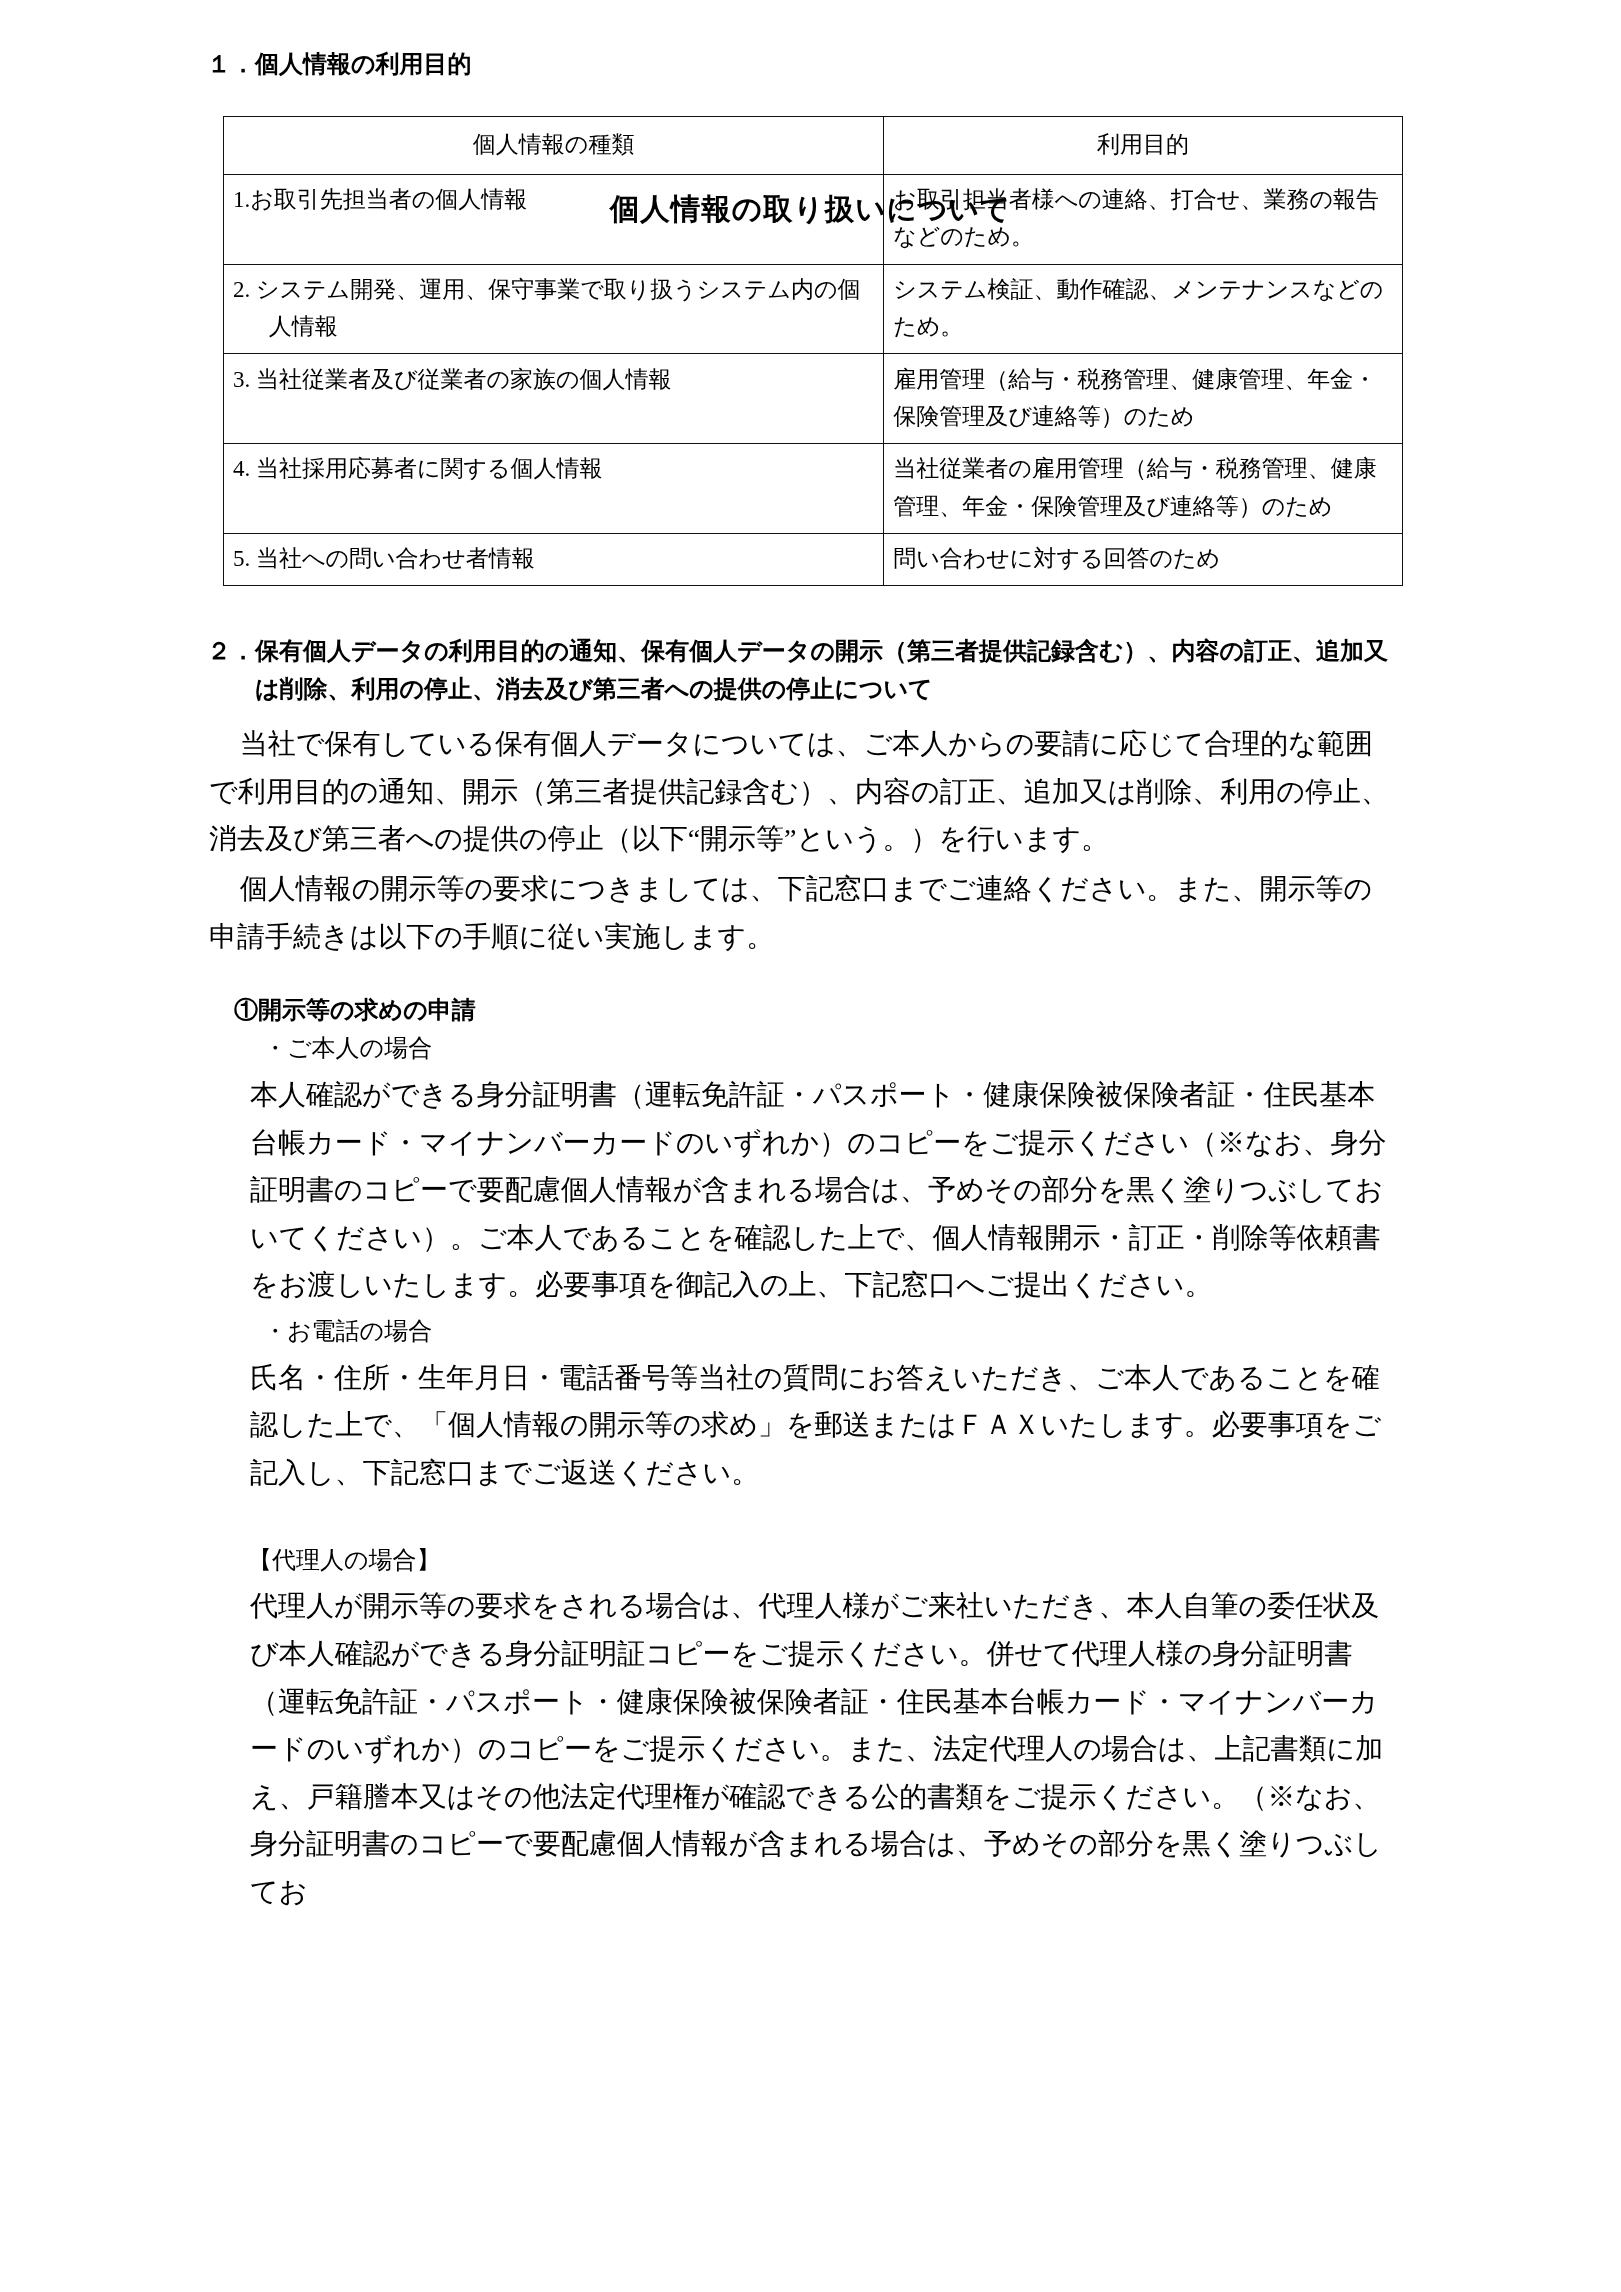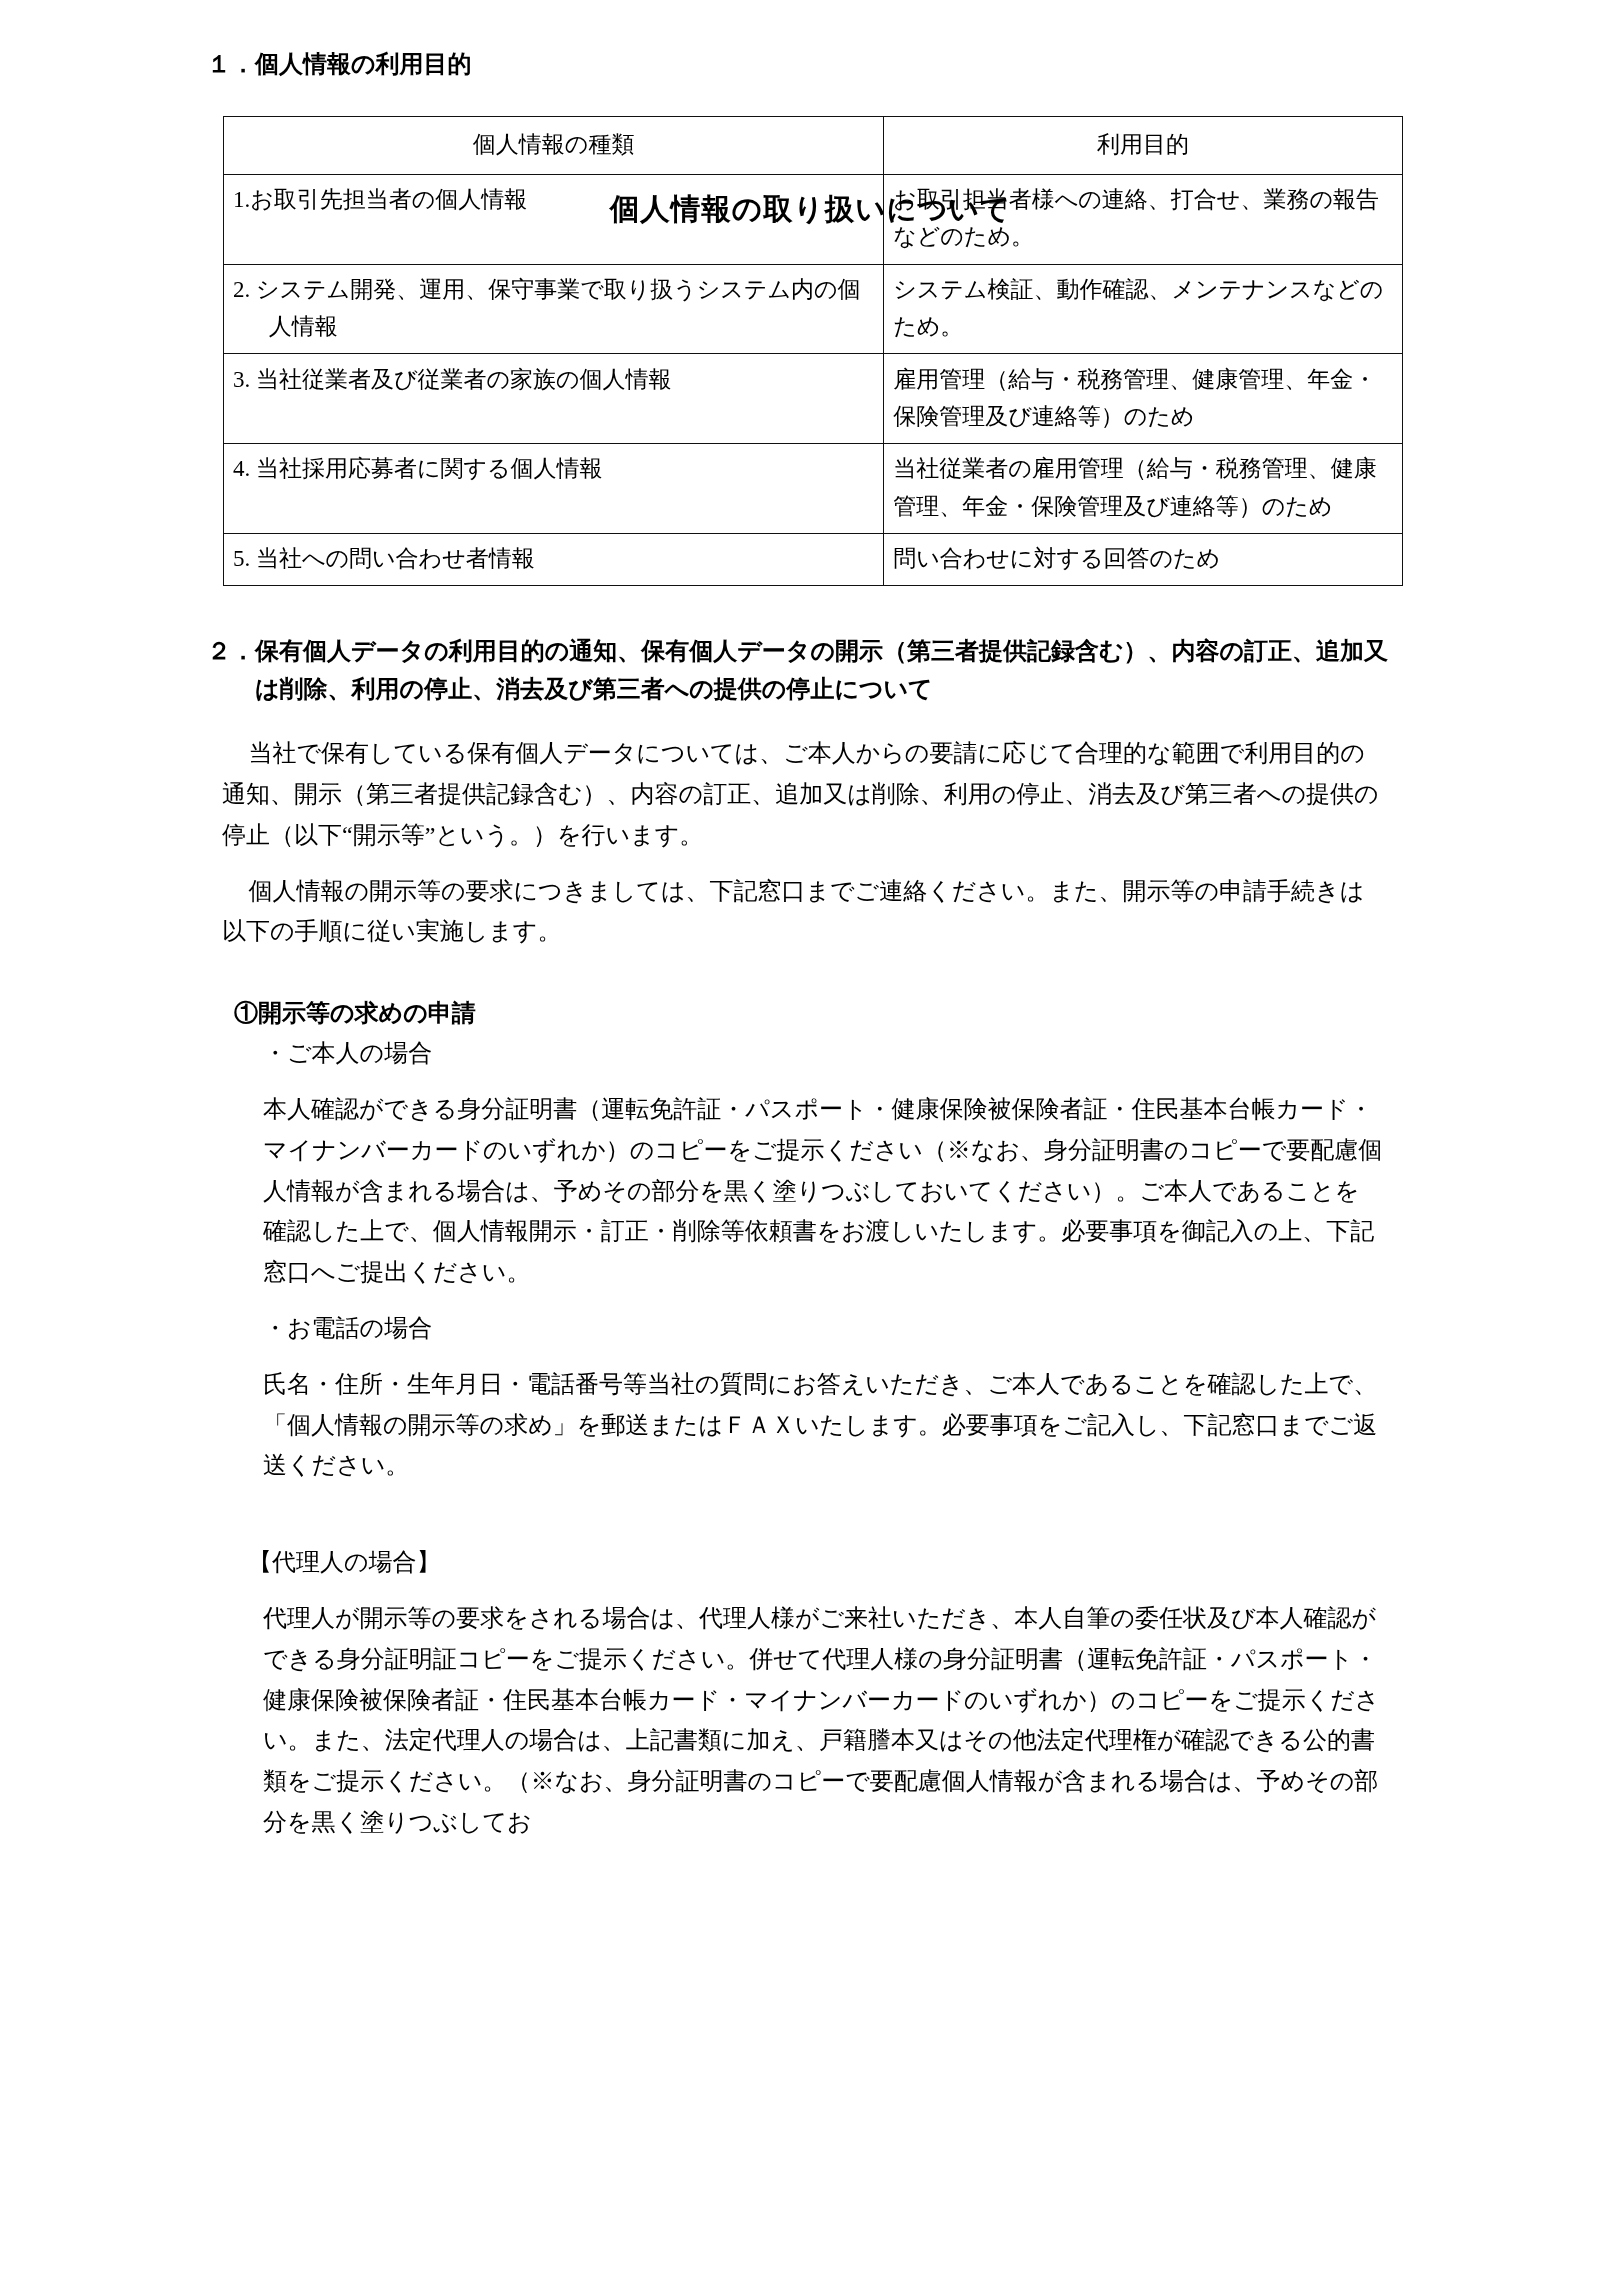--- a/index.html
+++ b/index.html
@@ -65,21 +65,21 @@
     white-space: nowrap;
   }
   .sec2-body {
     font-family: "DejaVu Sans", "Liberation Sans", sans-serif;
     font-weight: bold;
     font-size: 24px;
     line-height: 1.58;
     flex: 1 1 auto;
   }
   .circ-heading {
-    font-family: Liberation Mono, monospace;
+    font-family: Liberation Sans, sans-serif;
     font-weight: bold;
     font-size: 24px;
     line-height: 1.5;
     margin: 0;
     padding-top: 30px;
     padding-left: 27px;
   }
 
   
   .info-table {
@@ -107,23 +107,23 @@
   .col-purpose { width: 44%; }
   .cell-hang {
     display: block;
     padding-left: 1.55em;
     text-indent: -1.55em;
   }
   .cell-plain { display: block; }
 
   
   .para {
-    font-size: 24px;
+    font-size: 28px;
     line-height: 1.7;
-    margin: 15px;
+    margin: 2px;
     text-align: left;
   }
   .para-indent {
     text-indent: 1.1em;
   }
   .block-indent2 {
     padding-left: 41px;
   }
   .sub-label {
     font-size: 24px;

